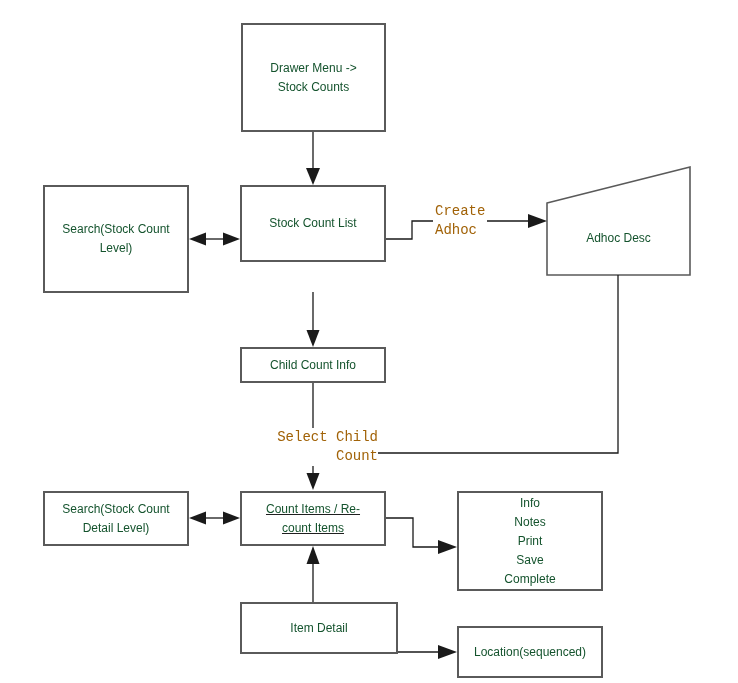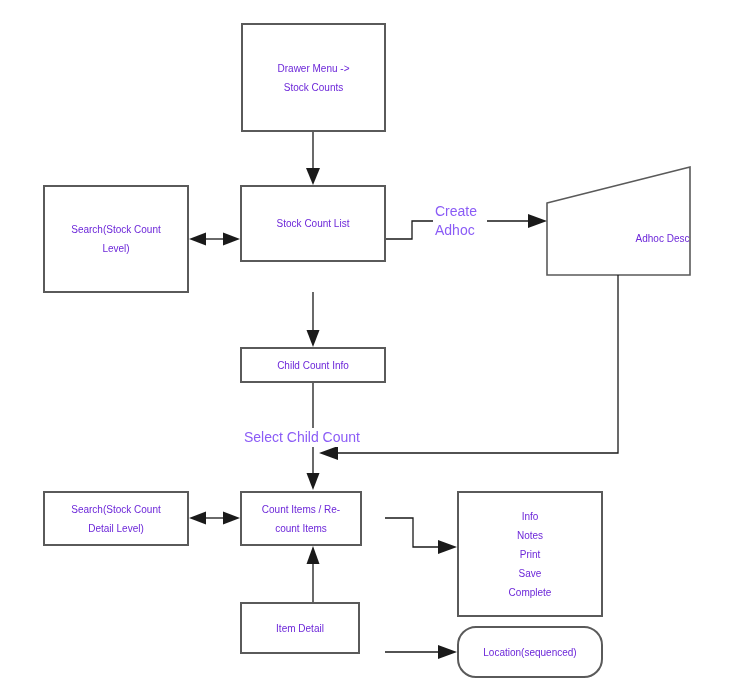--- a/index.html
+++ b/index.html
@@ -27,32 +27,33 @@
     position: absolute;
     box-sizing: border-box;
     border: 2px solid #5a5a5a;
     background: #ffffff;
     display: flex;
     align-items: center;
     justify-content: center;
     text-align: center;
   }
   .node-label {
-    font-size: 10px;
+    font-size: 12px;
     line-height: 19px;
     white-space: pre-line;
-    color: #6d28d9;
+    color: #14532d;
   }
   .free-label {
     position: absolute;
     background: #ffffff;
     font-size: 14px;
     line-height: 19px;
     white-space: pre-line;
-    color: #8b5cf6;
+    color: #a16207;
+    font-family: Liberation Mono, monospace;
   }
   .edge-line {
     fill: none;
     stroke: #1a1a1a;
     stroke-width: 1.3;
   }
   .edge-head {
     fill: #1a1a1a;
     stroke: none;
   }
@@ -122,63 +123,63 @@
     <g>
       <path class="edge-line" d="M385 652 H439"></path>
       <polygon class="edge-head" points="457,652 438,645 438,659"></polygon>
     </g>
   </svg>
 
   <div class="free-label" style="left:433px; top:202px; width:50px; text-align:left; padding:0 2px;">Create
 Adhoc</div>
 
 
-  <div class="free-label" style="left:244px; top:428px; width:126px; text-align:left;">Select Child Count</div>
+  <div class="free-label" style="left:252px; top:428px; width:126px; text-align:right;">Select Child Count</div>
 
   <div class="node" style="left:241px; top:23px; width:145px; height:109px;">
     <span class="node-label">Drawer Menu -&gt;
 Stock Counts</span>
   </div>
 
   <div class="node" style="left:43px; top:185px; width:146px; height:108px;">
     <span class="node-label">Search(Stock Count
 Level)</span>
   </div>
 
   <div class="node" style="left:240px; top:185px; width:146px; height:77px;">
     <span class="node-label">Stock Count List</span>
   </div>
 
-  <div style="position:absolute; left:549px; top:228px; width:139px; text-align:center;padding-left:44px;">
+  <div style="position:absolute; left:549px; top:228px; width:139px; text-align:center;">
     <span class="node-label">Adhoc Desc</span>
   </div>
 
   <div class="node" style="left:240px; top:347px; width:146px; height:36px;">
     <span class="node-label">Child Count Info</span>
   </div>
 
   <div class="node" style="left:43px; top:491px; width:146px; height:55px;">
     <span class="node-label">Search(Stock Count
 Detail Level)</span>
   </div>
 
-  <div class="node" style="left:240px; top:491px; width:122px; height:55px;">
+  <div class="node" style="left:240px; top:491px; width:146px; height:55px;text-decoration:underline;">
     <span class="node-label">Count Items / Re-
 count Items</span>
   </div>
 
-  <div class="node" style="left:457px; top:491px; width:146px; height:126px;">
+  <div class="node" style="left:457px; top:491px; width:146px; height:100px;">
     <span class="node-label">Info
 Notes
 Print
 Save
 Complete</span>
   </div>
 
-  <div class="node" style="left:240px; top:602px; width:120px; height:52px;">
+  <div class="node" style="left:240px; top:602px; width:158px; height:52px;">
     <span class="node-label">Item Detail</span>
   </div>
 
-  <div class="node" style="left:457px; top:626px; width:146px; height:52px;border-radius:19px;">
+  <div class="node" style="left:457px; top:626px; width:146px; height:52px;">
     <span class="node-label">Location(sequenced)</span>
   </div>
 
 </div>
 
 </body></html>

